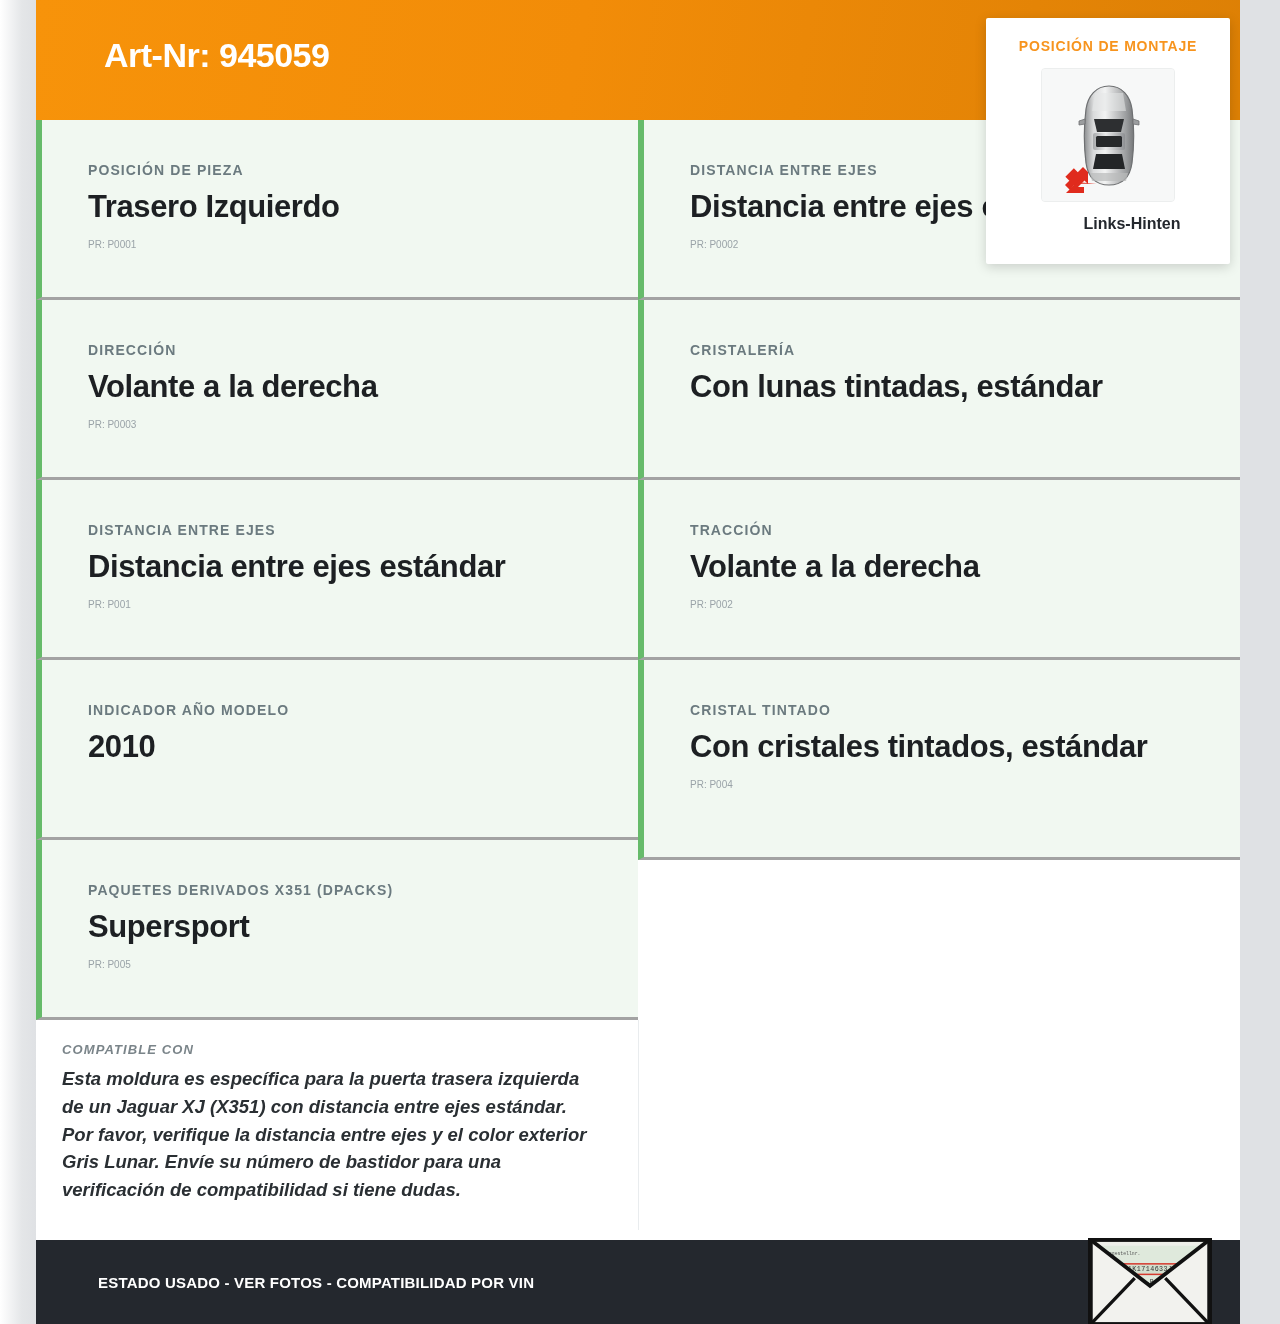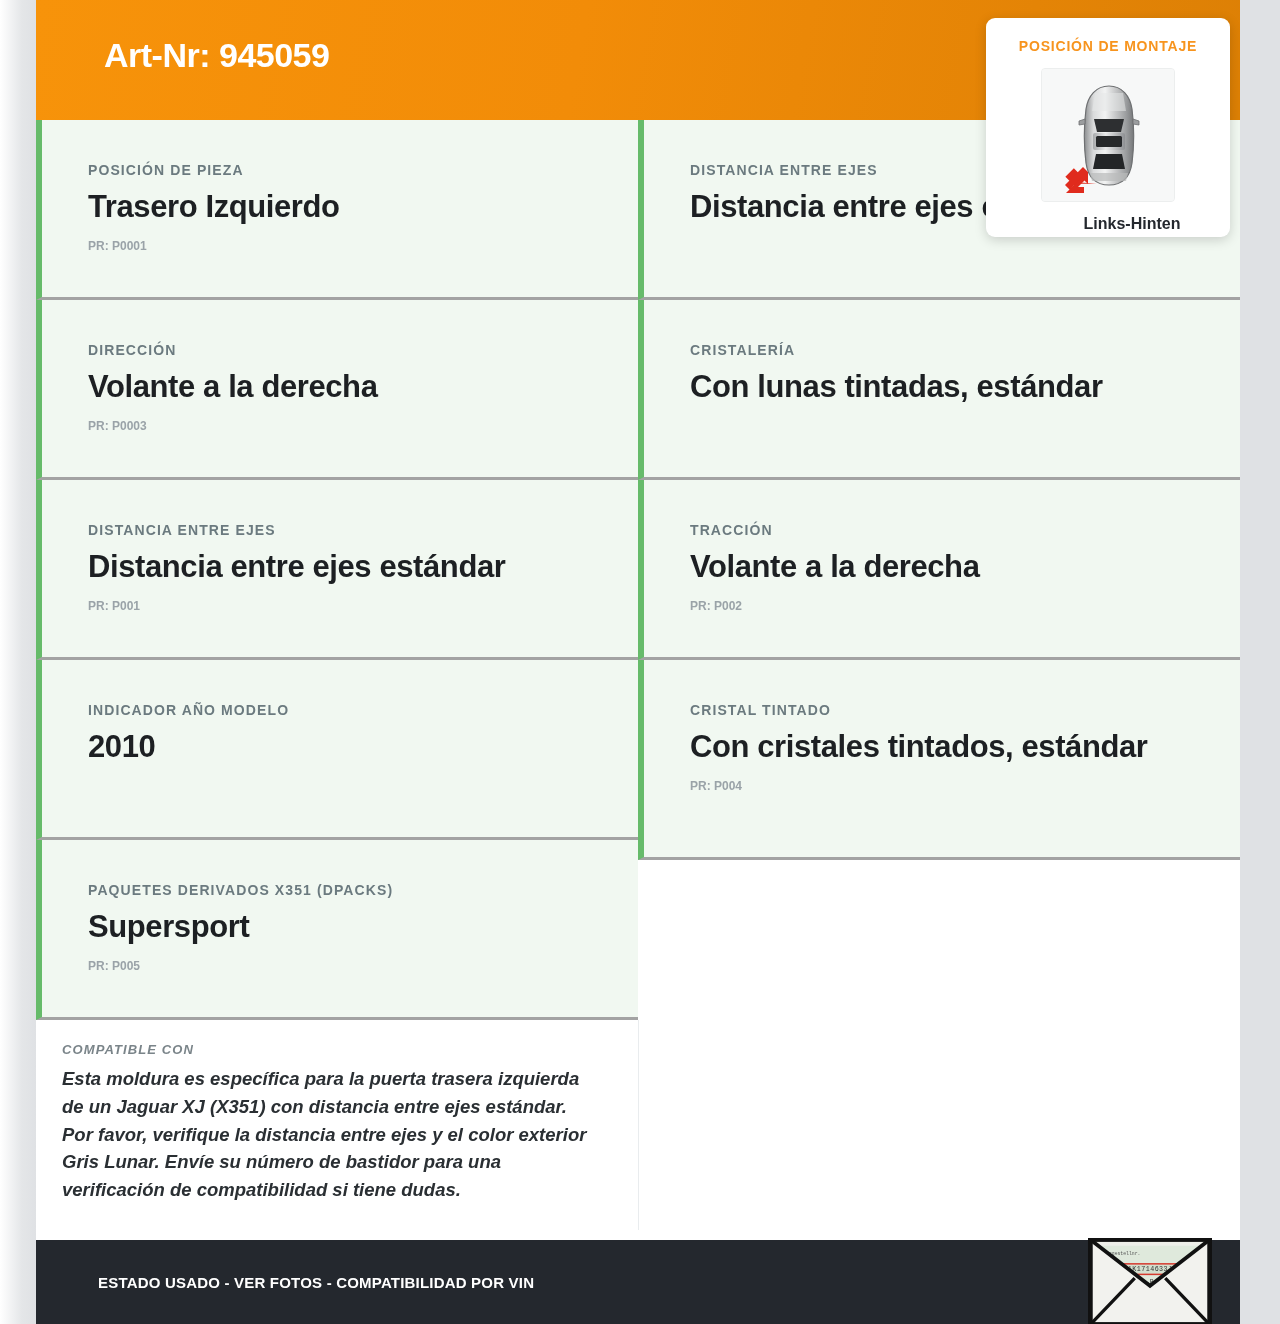--- a/index.html
+++ b/index.html
@@ -88,24 +88,23 @@
   }
   .spec-value {
     font-size: 31px;
     font-weight: bold;
     color: #1d2023;
     line-height: 1.32;
     letter-spacing: -0.4px;
   }
   .spec-value.nowrap { white-space: nowrap; }
   .spec-pr {
-    font-size: 12px;
+    font-size: 10px;
     color: #9aa3a8;
     margin-top: 11px;
-    font-weight: bold;
   }
   .spec-card.h200 .spec-pr { }
 
   
   .tail-divider {
     position: absolute;
     left: 602px;
     top: 1020px;
     width: 1px;
     height: 210px;
@@ -168,23 +167,23 @@
     border: 2px solid #111111;
     overflow: hidden;
   }
 
   
   .mount-card {
     position: absolute;
     left: 950px;
     top: 18px;
     width: 244px;
-    height: 219px;
+    height: 246px;
     background: #ffffff;
-    border-radius: 9px;
+    border-radius: 2px;
     box-shadow: 0 3px 12px rgba(0,0,0,0.17);
     z-index: 20;
     text-align: center;
     padding-top: 20px;
   }
   .mount-title {
     font-size: 14px;
     font-weight: bold;
     letter-spacing: 0.8px;
     color: #f7941e;
@@ -241,20 +240,21 @@
         <div class="spec-card h180">
           <div class="spec-label">PAQUETES DERIVADOS X351 (DPACKS)</div>
           <div class="spec-value nowrap">Supersport</div>
           <div class="spec-pr">PR: P005</div>
         </div>
       </div>
     <div class="col col-right">
         <div class="spec-card h180">
           <div class="spec-label">DISTANCIA ENTRE EJES</div>
           <div class="spec-value nowrap">Distancia entre ejes estándar</div>
+          <div class="spec-pr">PR: P0002</div>
         </div>
         <div class="spec-card h180">
           <div class="spec-label">CRISTALERÍA</div>
           <div class="spec-value nowrap">Con lunas tintadas, estándar</div>
         </div>
         <div class="spec-card h180">
           <div class="spec-label">TRACCIÓN</div>
           <div class="spec-value nowrap">Volante a la derecha</div>
           <div class="spec-pr">PR: P002</div>
         </div>

